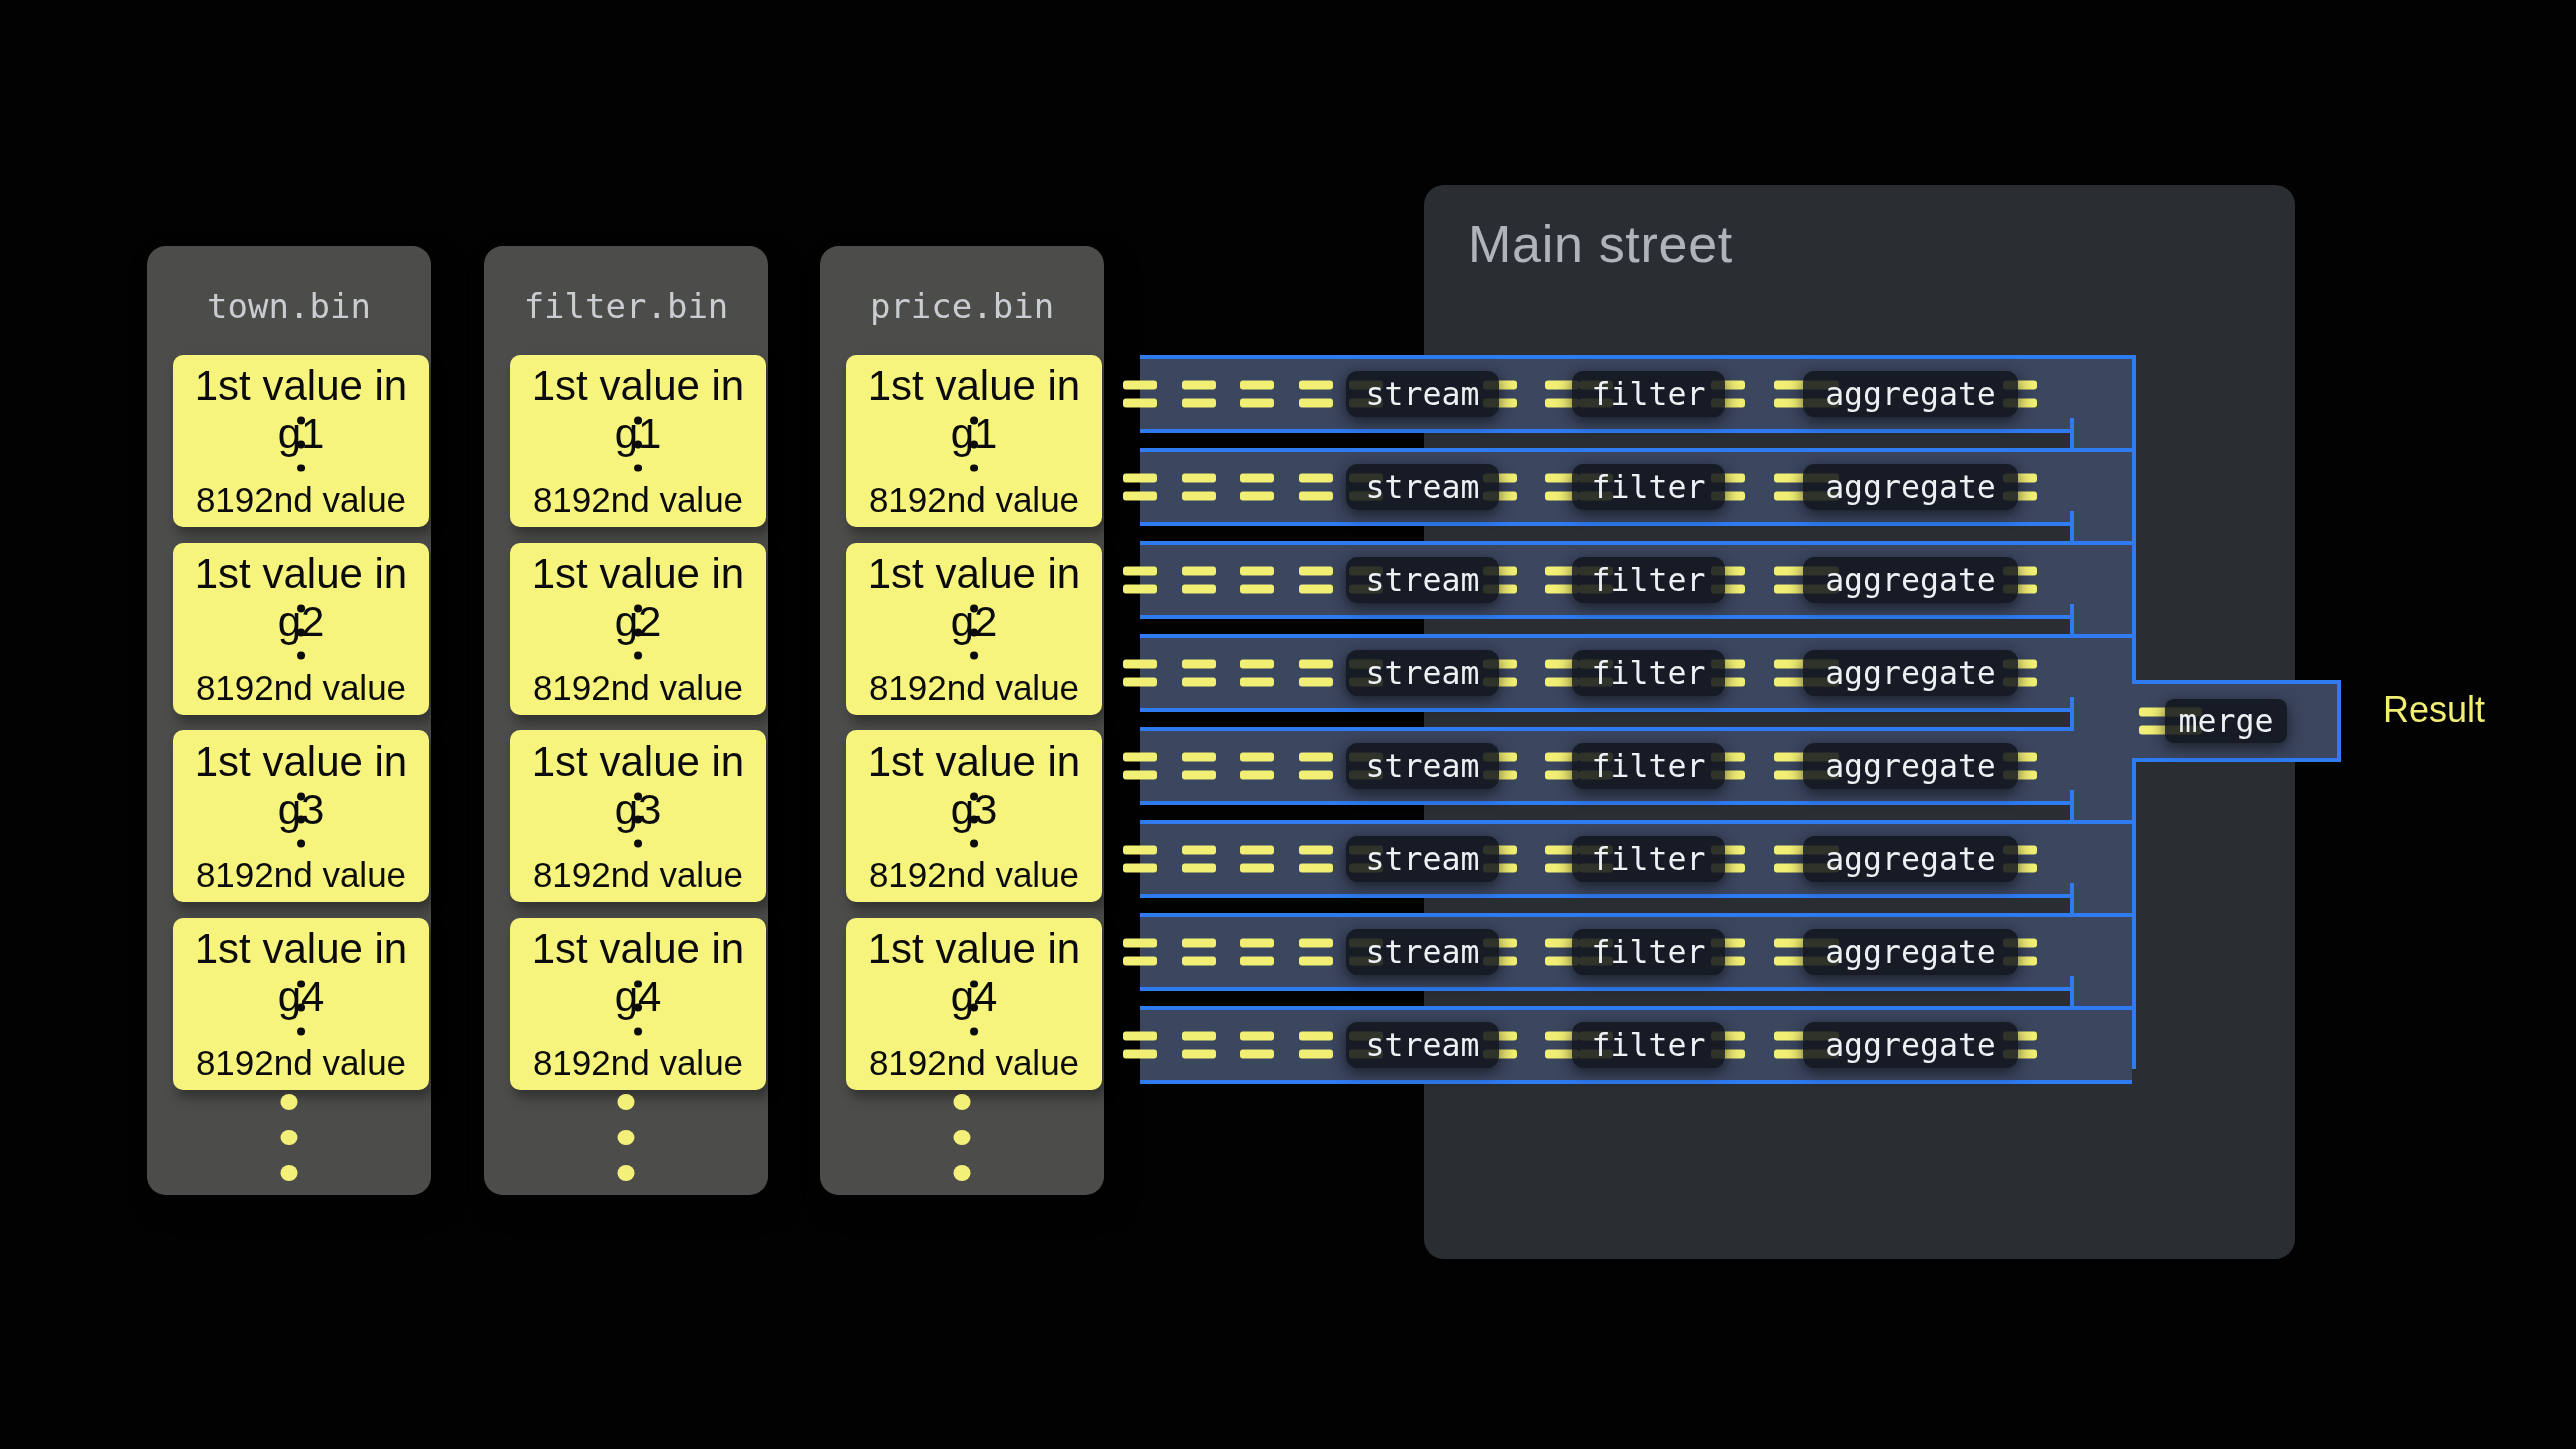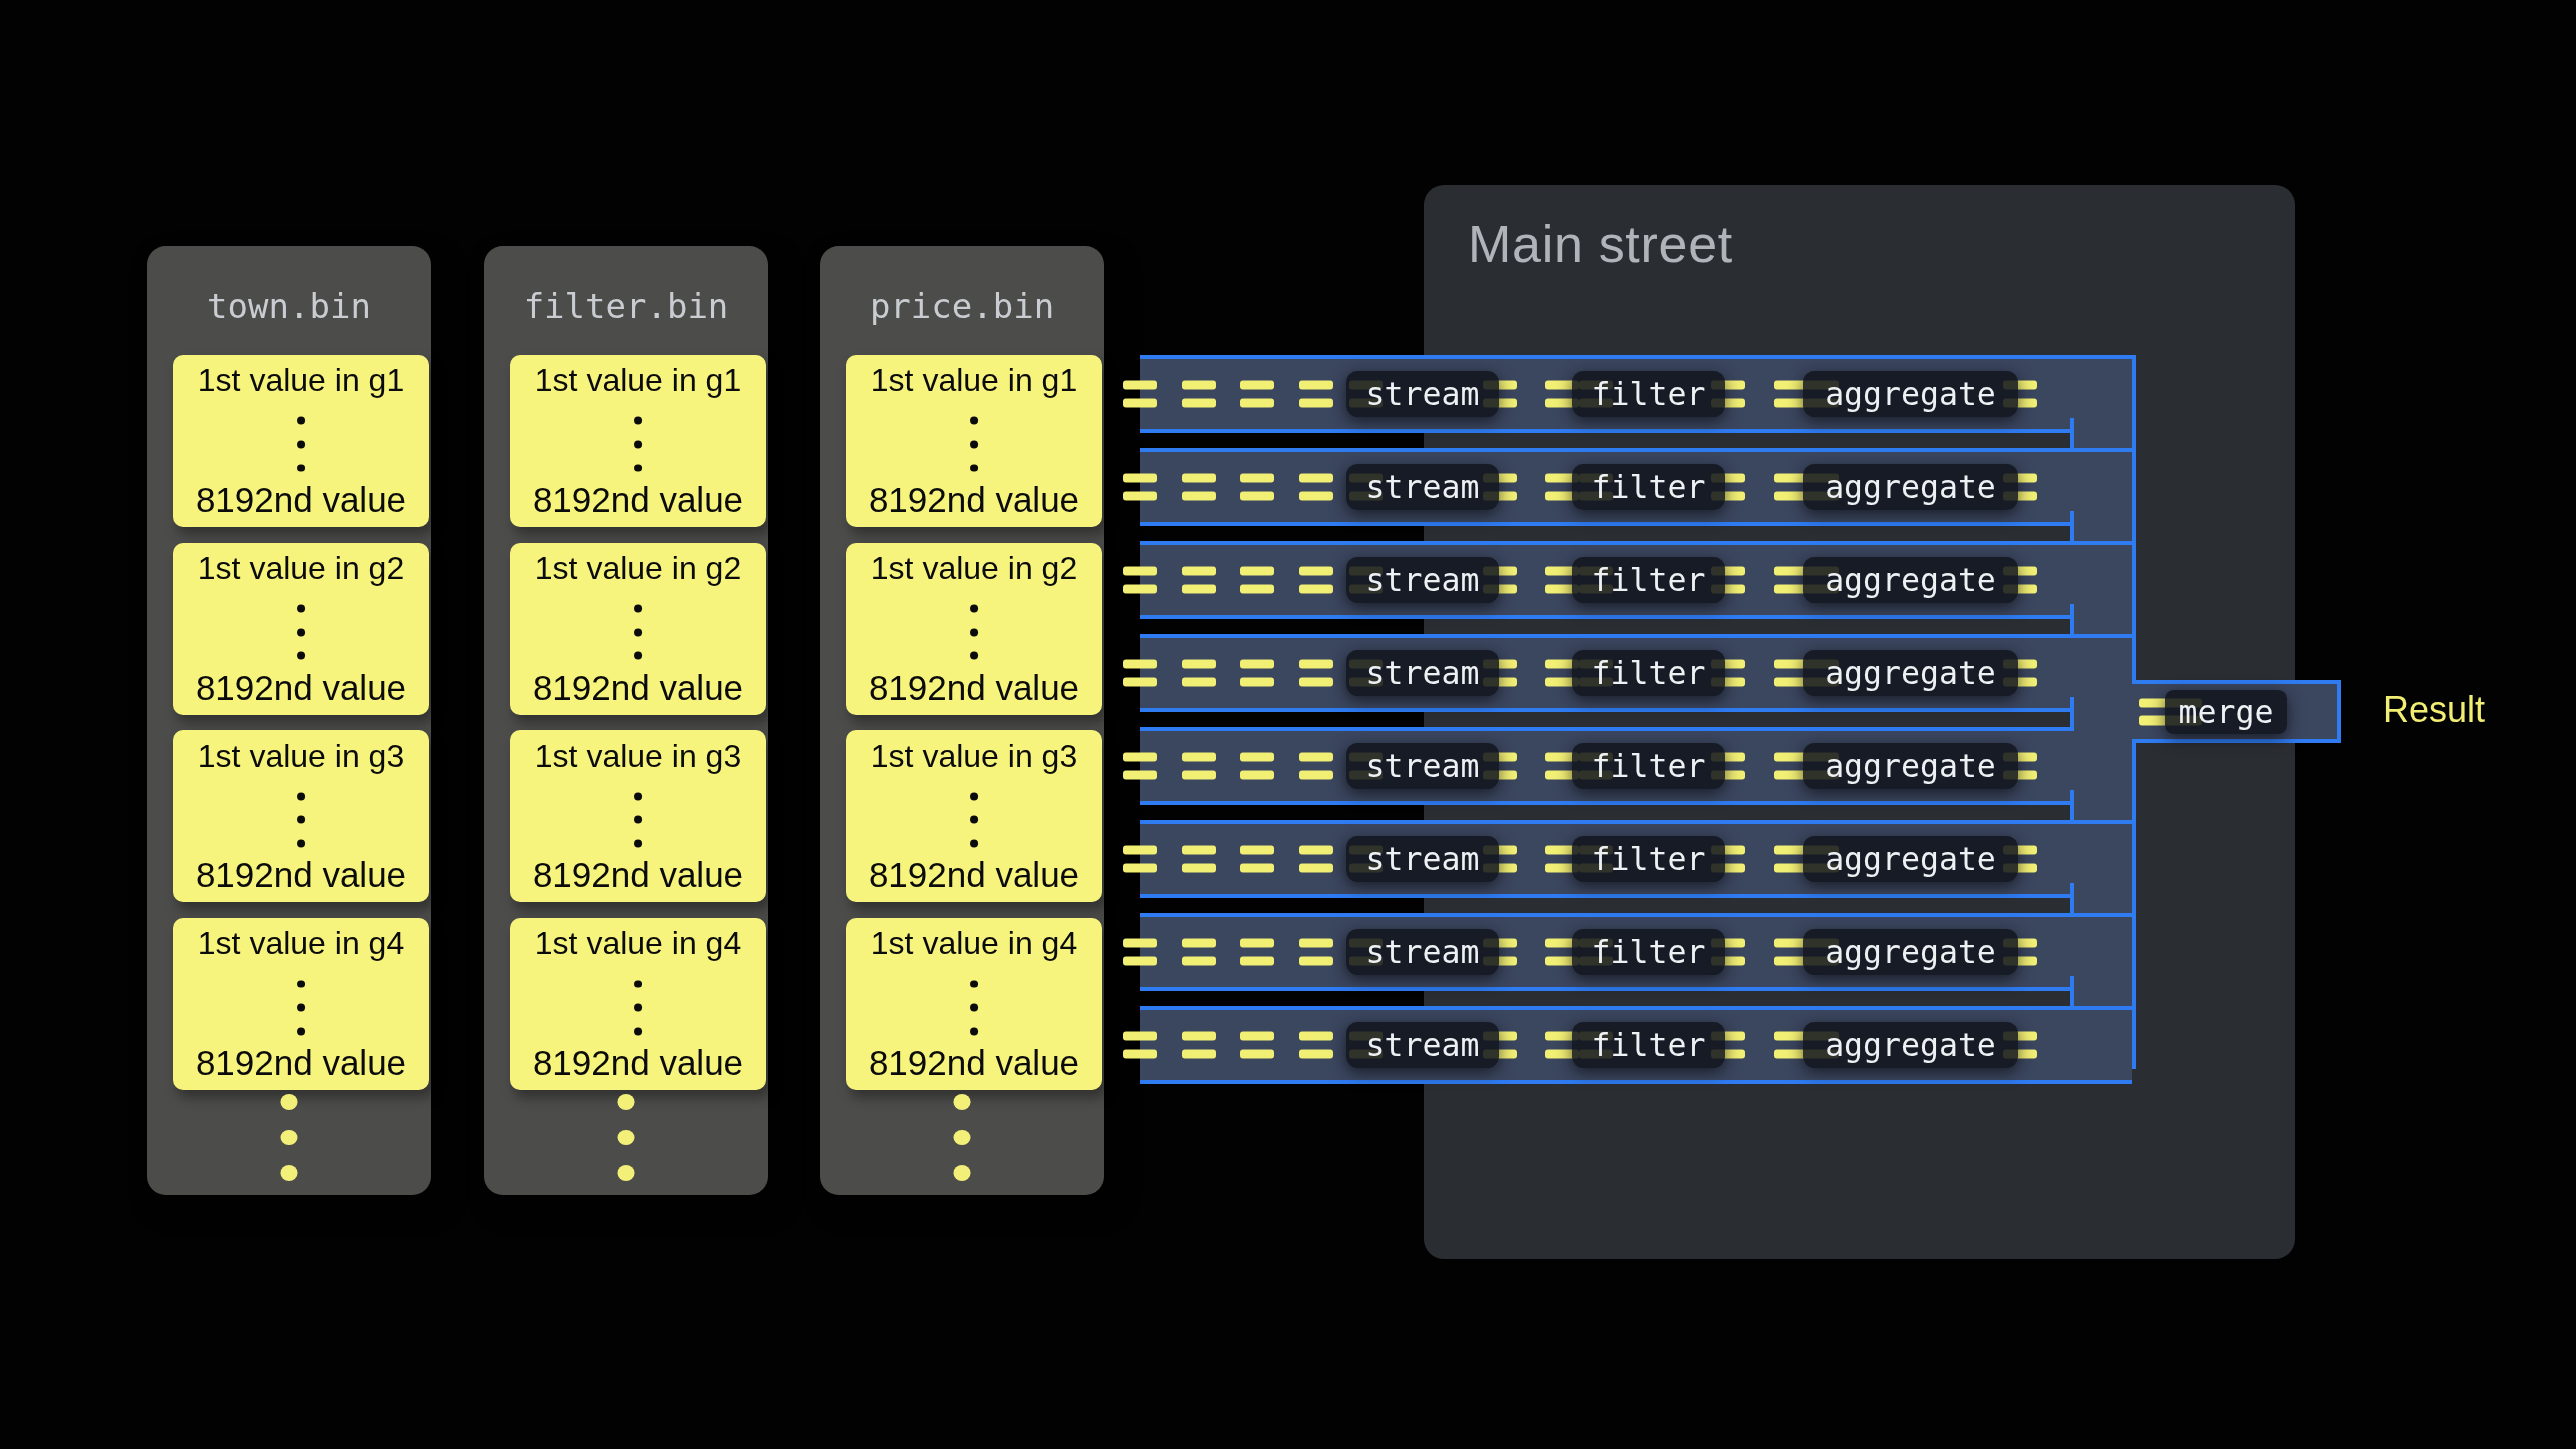--- a/index.html
+++ b/index.html
@@ -27,21 +27,21 @@
     font-family:"DejaVu Sans Mono",monospace;font-size:34px;color:#c9ccd0;
   }
   .group-list{
     position:absolute;left:26px;top:109px;width:256px;
     display:flex;flex-direction:column;gap:15.7px;
   }
   .group-box{
     position:relative;height:172px;background:#f7f47e;border-radius:10px;
     box-shadow:4.3px 7.2px 11.4px rgba(0,0,0,0.35);color:#0b0b0b;
   }
-  .group-first{position:absolute;top:7.2px;left:0;width:100%;text-align:center;font-size:32px;}
+  .group-first{position:absolute;top:7.2px;left:0;width:100%;text-align:center;font-size:42px;}
   .group-last{position:absolute;bottom:7.2px;left:0;width:100%;text-align:center;font-size:35px;}
   .group-dots{
     position:absolute;left:50%;top:52%;transform:translate(-50%,-50%);
     display:flex;flex-direction:column;gap:15.7px;
   }
   .group-dots i{display:block;width:7.9px;height:7.9px;border-radius:50%;background:#0b0b0b;}
   .panel-dots{
     position:absolute;left:50%;top:848px;transform:translateX(-50%);
     display:flex;flex-direction:column;gap:20px;
   }
@@ -72,21 +72,21 @@
   
   .gap-seg{
     position:absolute;left:2070px;width:62px;height:30px;box-sizing:border-box;
     background:#3b465f;border-left:4.3px solid #2e7bf2;
   }
   .bus-patch{position:absolute;left:2074px;top:680px;width:58px;height:63px;background:#3b465f;}
   .vline{position:absolute;left:2132px;width:4.3px;background:#2e7bf2;}
   .vline.vtop{top:355px;height:330px;}
   .vline.vbottom{top:739px;height:330px;}
   .merge-band{
-    position:absolute;left:2132px;top:680px;width:209px;height:63px;box-sizing:border-box;
+    position:absolute;left:2132px;top:680px;width:209px;height:82px;box-sizing:border-box;
     background:#3b465f;border-top:4.3px solid #2e7bf2;border-bottom:4.3px solid #2e7bf2;
     border-right:4.3px solid #2e7bf2;
   }
   .merge-band .tok.m1{left:7.2px}
   .merge-band .tok.mu{left:36px}
   .merge-box{
     position:absolute;left:33px;top:50%;transform:translateY(-50%);width:122px;height:44px;z-index:2;
     background:rgba(16,20,29,0.86);border-radius:8.6px;
     color:#eef1f4;font-family:"DejaVu Sans Mono",monospace;font-size:31.5px;line-height:44px;
     text-align:center;box-shadow:0 4.3px 15.7px rgba(0,0,0,0.6);

